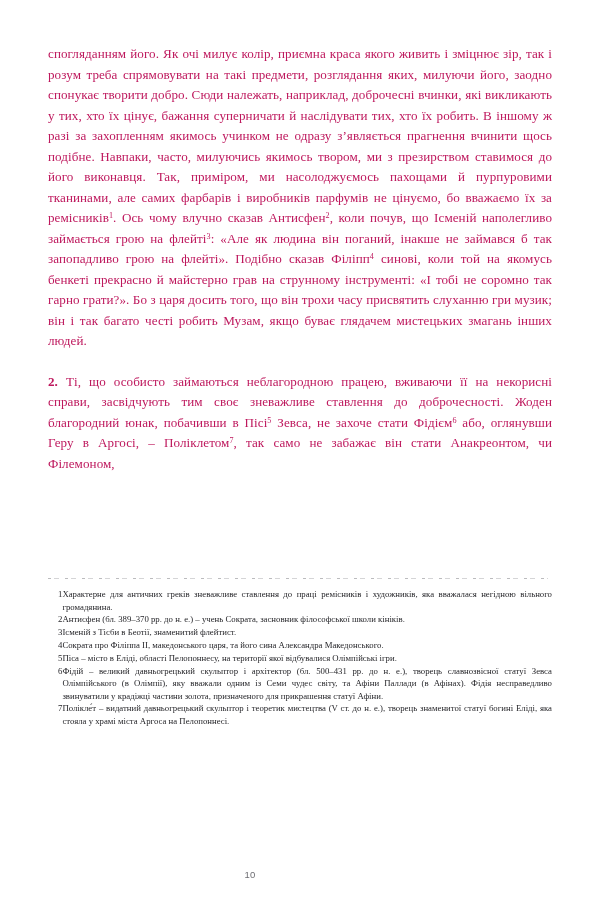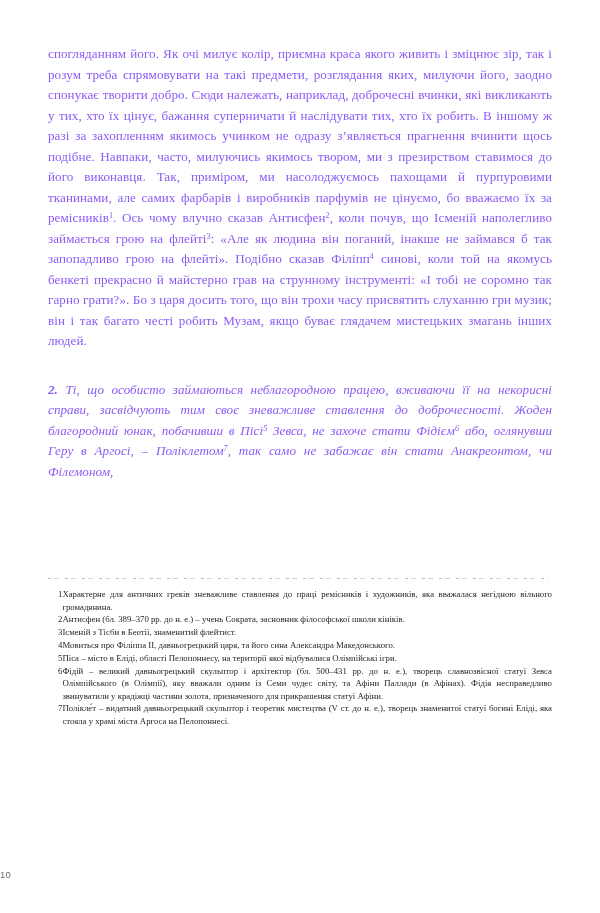--- a/index.html
+++ b/index.html
@@ -30,29 +30,28 @@
     top: 44px;
     width: 504px;
   }
 
   .para {
     margin: 0;
     font-size: 13.1px;
     line-height: 20.5px;
     text-align: justify;
     text-justify: inter-word;
-    color: #8b5cf6;
+    color: #be185d;
     letter-spacing: 0.005em;
     word-spacing: 0.01em;
     hyphens: manual;
   }
 
   .para + .para {
-    margin-top: 28px;
-    font-style: italic;
+    margin-top: 20px;
   }
 
   .para .secnum {
     font-weight: bold;
   }
 
   sup {
     font-size: 0.62em;
     line-height: 0;
     vertical-align: 0.52em;
@@ -111,21 +110,21 @@
     text-justify: inter-word;
     hyphens: manual;
   }
 
   
   .folio {
     position: absolute;
     left: 0;
     top: 869px;
     width: 500px;
-    text-align: left;
+    text-align: center;
     font-size: 9.5px;
     color: #6d6d72;
     font-family: "Liberation Sans", sans-serif;
     letter-spacing: 0.03em;
   }
 </style>
 </head>
 <body>
 
 <div class="page">
@@ -152,21 +151,21 @@
       <div class="footnote">
         <span class="fn-num">2</span>
         <span class="fn-text">Антисфен (бл. 389–370 рр. до н. е.) – учень Сократа, засновник філософської школи кініків.</span>
       </div>
       <div class="footnote">
         <span class="fn-num">3</span>
         <span class="fn-text">Ісменій з Тісби в Беотії, знаменитий флейтист.</span>
       </div>
       <div class="footnote">
         <span class="fn-num">4</span>
-        <span class="fn-text">Мовиться про Філіппа II, давньогрецький царя, та його сина Александра Македонського.</span>
+        <span class="fn-text">Сократа про Філіппа II, македонського царя, та його сина Александра Македонського.</span>
       </div>
       <div class="footnote">
         <span class="fn-num">5</span>
         <span class="fn-text">Піса – місто в Еліді, області Пелопоннесу, на території якої відбувалися Олімпійські ігри.</span>
       </div>
       <div class="footnote">
         <span class="fn-num">6</span>
         <span class="fn-text">Фідій – великий давньогрецький скульптор і архітектор (бл. 500–431 рр. до н. е.), творець славнозвісної статуї Зевса Олімпійського (в Олімпії), яку вважали одним із Семи чудес світу, та Афіни Паллади (в Афінах). Фідія несправедливо звинуватили у крадіжці частини золота, призначеного для прикрашення статуї Афіни.</span>
       </div>
       <div class="footnote">

